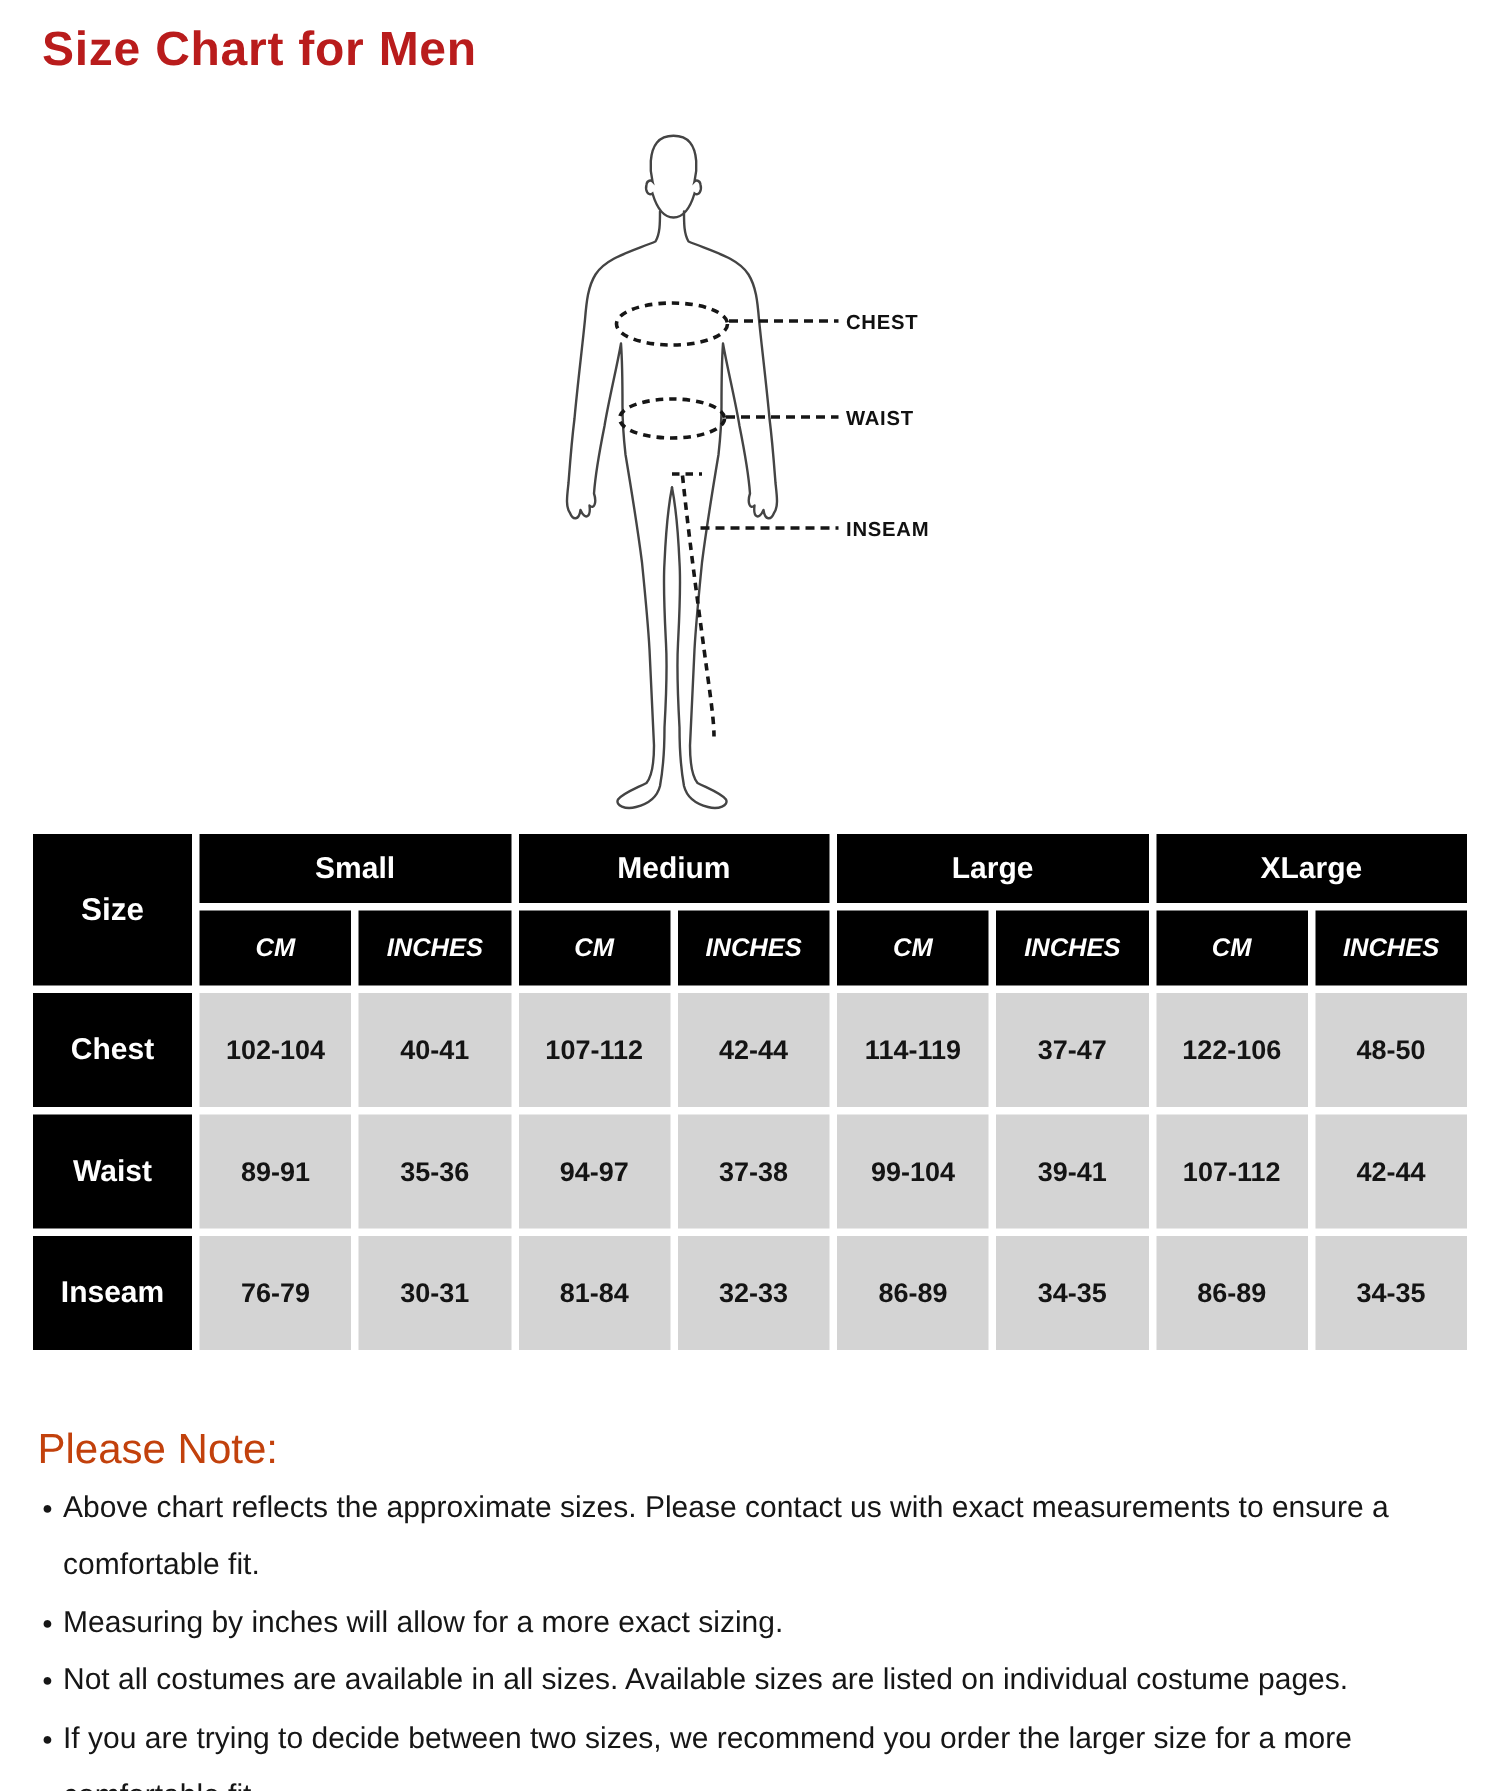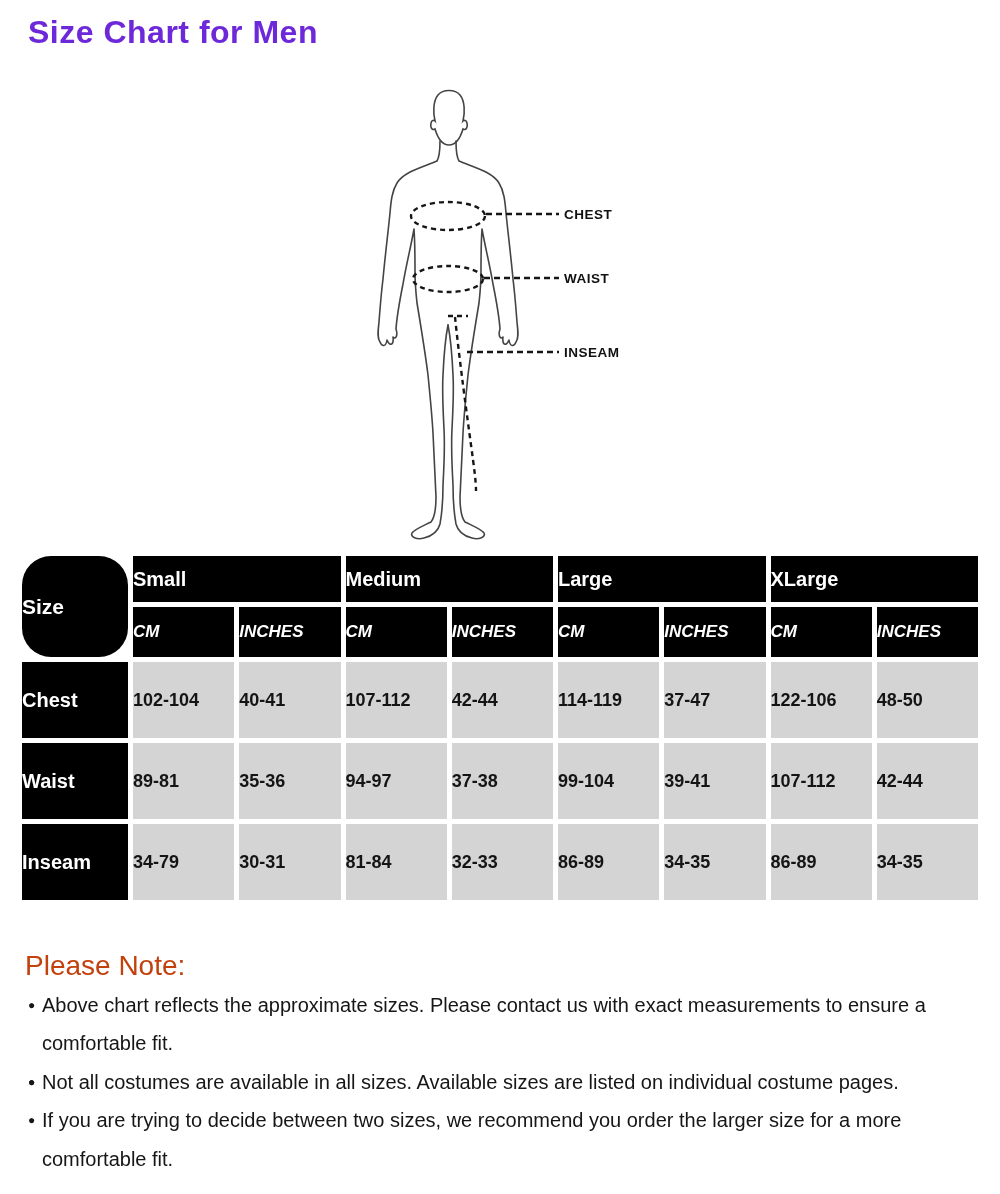--- a/index.html
+++ b/index.html
@@ -1,30 +1,30 @@
 <!DOCTYPE html>
 <html><head>
 <meta charset="utf-8">
 <style>
   html,body{margin:0;padding:0;background:#ffffff;}
   body{font-family:"Liberation Sans","DejaVu Sans",sans-serif;color:#000;}
   .page{position:relative;width:1000px;height:1194px;background:#fff;overflow:hidden;}
 
   .title{position:absolute;left:28px;top:14px;font-size:32px;font-weight:bold;
-         letter-spacing:0.5px;color:#6d28d9;}
+         letter-spacing:0.5px;color:#b91c1c;}
 
   .diagram{position:absolute;left:370px;top:85px;width:260px;height:460px;}
 
   table.size-table{position:absolute;left:17px;top:551px;width:966px;
                    border-collapse:separate;border-spacing:5px;table-layout:fixed;}
-  table.size-table th,table.size-table td{text-align:left;vertical-align:middle;padding:0;}
+  table.size-table th,table.size-table td{text-align:center;vertical-align:middle;padding:0;}
   .hdr{background:#000;color:#fff;font-weight:bold;}
   .hdr-group{font-size:20px;}
   .hdr-unit{font-size:17px;}
-  .hdr-corner{font-size:21px;border-radius:29px;}
+  .hdr-corner{font-size:21px;}
   .hdr-rowlabel{font-size:20px;}
   td.val{background:#d4d4d4;color:#141414;font-size:18px;font-weight:bold;}
   tr.r-group{height:46px;}
   tr.r-unit{height:50px;font-style:italic;}
   tr.r-data{height:76px;}
 
   .notes{position:absolute;left:25px;top:923px;width:940px;line-height:38.5px;}
   .notes-heading{font-size:28px;color:#c2410c;margin-top:24px;}
   .note-item{position:relative;padding-left:17px;font-size:20px;color:#161616;}
   .note-item .bullet{position:absolute;left:3px;top:0;font-size:12px;line-height:38.5px;}
@@ -123,51 +123,52 @@
       <td class="val">40-41</td>
       <td class="val">107-112</td>
       <td class="val">42-44</td>
       <td class="val">114-119</td>
       <td class="val">37-47</td>
       <td class="val">122-106</td>
       <td class="val">48-50</td>
     </tr>
     <tr class="r-data">
       <th class="hdr hdr-rowlabel">Waist</th>
-      <td class="val">89-81</td>
+      <td class="val">89-91</td>
       <td class="val">35-36</td>
       <td class="val">94-97</td>
       <td class="val">37-38</td>
       <td class="val">99-104</td>
       <td class="val">39-41</td>
       <td class="val">107-112</td>
       <td class="val">42-44</td>
     </tr>
     <tr class="r-data">
       <th class="hdr hdr-rowlabel">Inseam</th>
-      <td class="val">34-79</td>
+      <td class="val">76-79</td>
       <td class="val">30-31</td>
       <td class="val">81-84</td>
       <td class="val">32-33</td>
       <td class="val">86-89</td>
       <td class="val">34-35</td>
       <td class="val">86-89</td>
       <td class="val">34-35</td>
     </tr>
   </tbody>
     </table>
 
   <div class="notes">
     <div class="notes-heading">Please Note:</div>
     <div class="note-item">
       <span class="bullet">●</span>
       <span>Above chart reflects the approximate sizes. Please contact us with exact measurements to ensure a comfortable fit.</span>
     </div>
     <div class="note-item">
       <span class="bullet">●</span>
+      <span>Measuring by inches will allow for a more exact sizing.</span>
     </div>
     <div class="note-item">
       <span class="bullet">●</span>
       <span>Not all costumes are available in all sizes. Available sizes are listed on individual costume pages.</span>
     </div>
     <div class="note-item">
       <span class="bullet">●</span>
       <span>If you are trying to decide between two sizes, we recommend you order the larger size for a more comfortable fit.</span>
     </div>
   </div>

